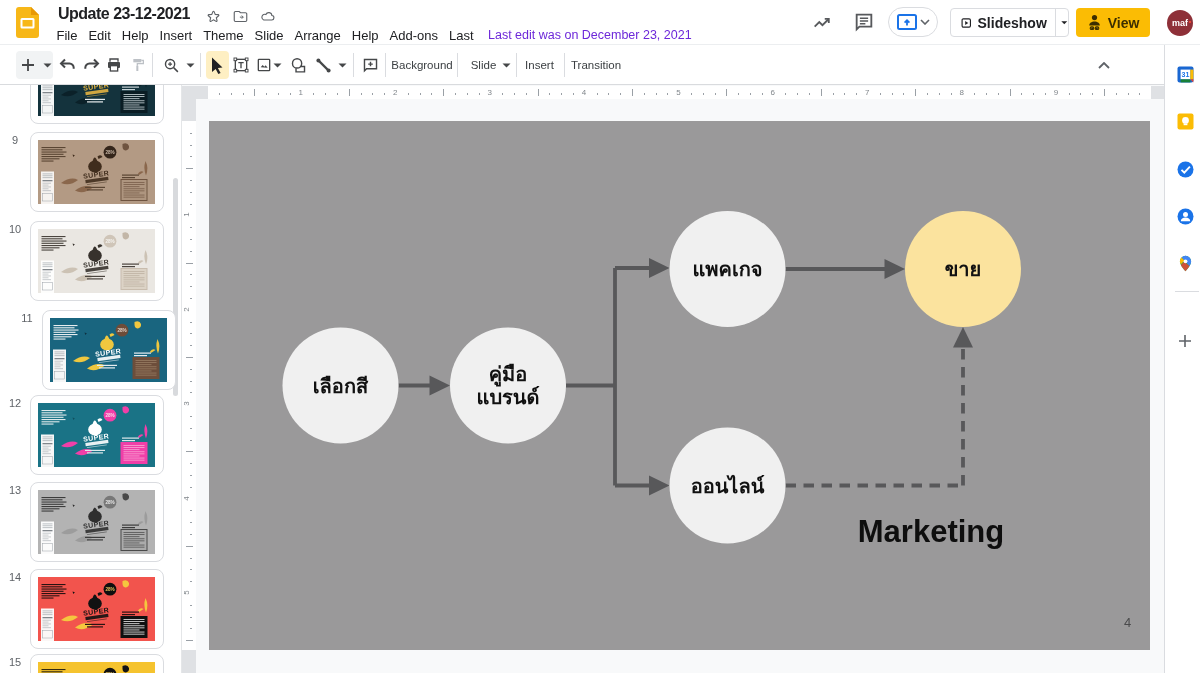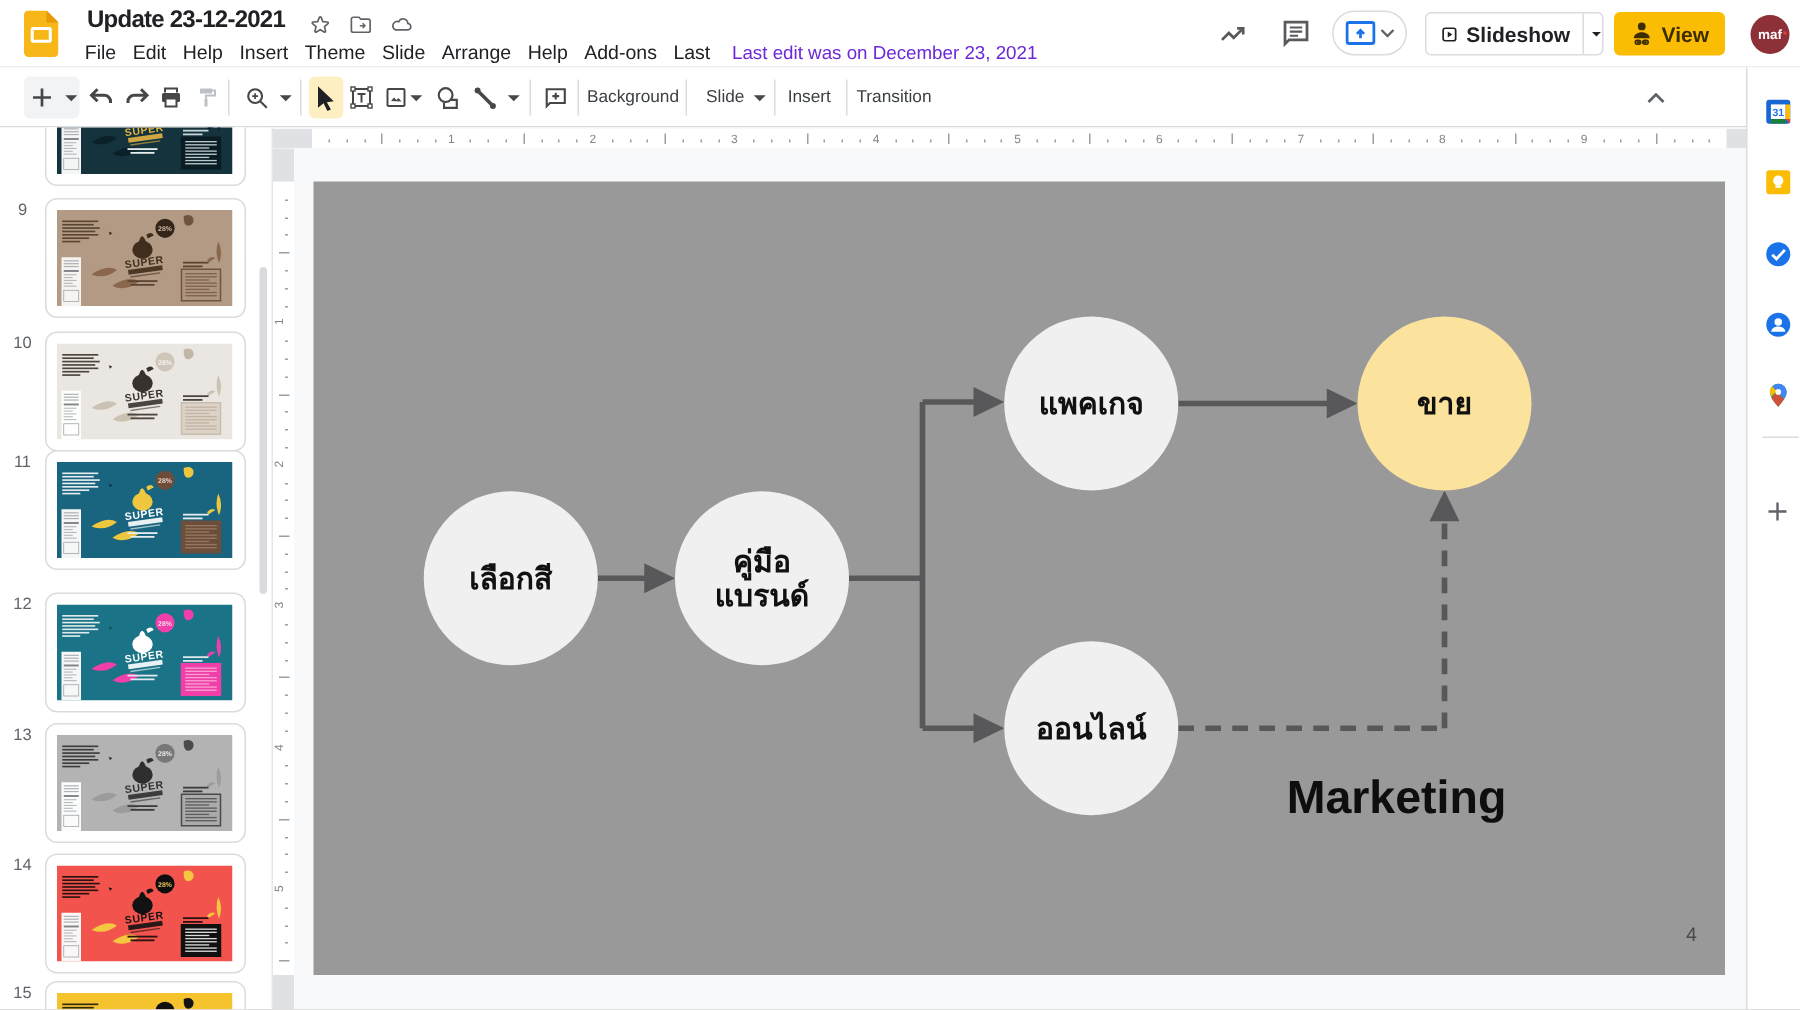--- a/index.html
+++ b/index.html
@@ -600,21 +600,21 @@
             <rect x="85.5" y="44.1" width="21" height="0.9" fill="#C1B5A6"></rect>
             <rect x="85.5" y="46.2" width="16" height="0.9" fill="#C1B5A6"></rect>
             <rect x="85.5" y="48.3" width="21" height="0.9" fill="#C1B5A6"></rect>
             <rect x="85.5" y="50.4" width="21" height="0.9" fill="#C1B5A6"></rect>
             <rect x="85.5" y="52.5" width="16" height="0.9" fill="#C1B5A6"></rect>
             <rect x="85.5" y="54.6" width="21" height="0.9" fill="#C1B5A6"></rect>
             <rect x="85.5" y="56.7" width="21" height="0.9" fill="#C1B5A6"></rect>
           </svg>
         </div>
       </div>
-      <div class="thumb" style="top: 215px;">
+      <div class="thumb" style="top: 225px; margin-left: 12px;">
         <div class="thumb-num">11</div>
         <div class="thumb-card">
           <svg width="117" height="64" viewBox="0 0 117 64">
             <rect width="117" height="64" fill="#19657F"></rect>
             <rect x="3.5" y="7" width="24" height="1.1" fill="#E8EDEF"></rect>
             <rect x="3.5" y="9.25" width="21" height="1.1" fill="#E8EDEF"></rect>
             <rect x="3.5" y="11.5" width="25" height="1.1" fill="#E8EDEF"></rect>
             <rect x="3.5" y="13.75" width="22" height="1.1" fill="#E8EDEF"></rect>
             <rect x="3.5" y="16" width="24" height="1.1" fill="#E8EDEF"></rect>
             <rect x="3.5" y="18.25" width="18" height="1.1" fill="#E8EDEF"></rect>

